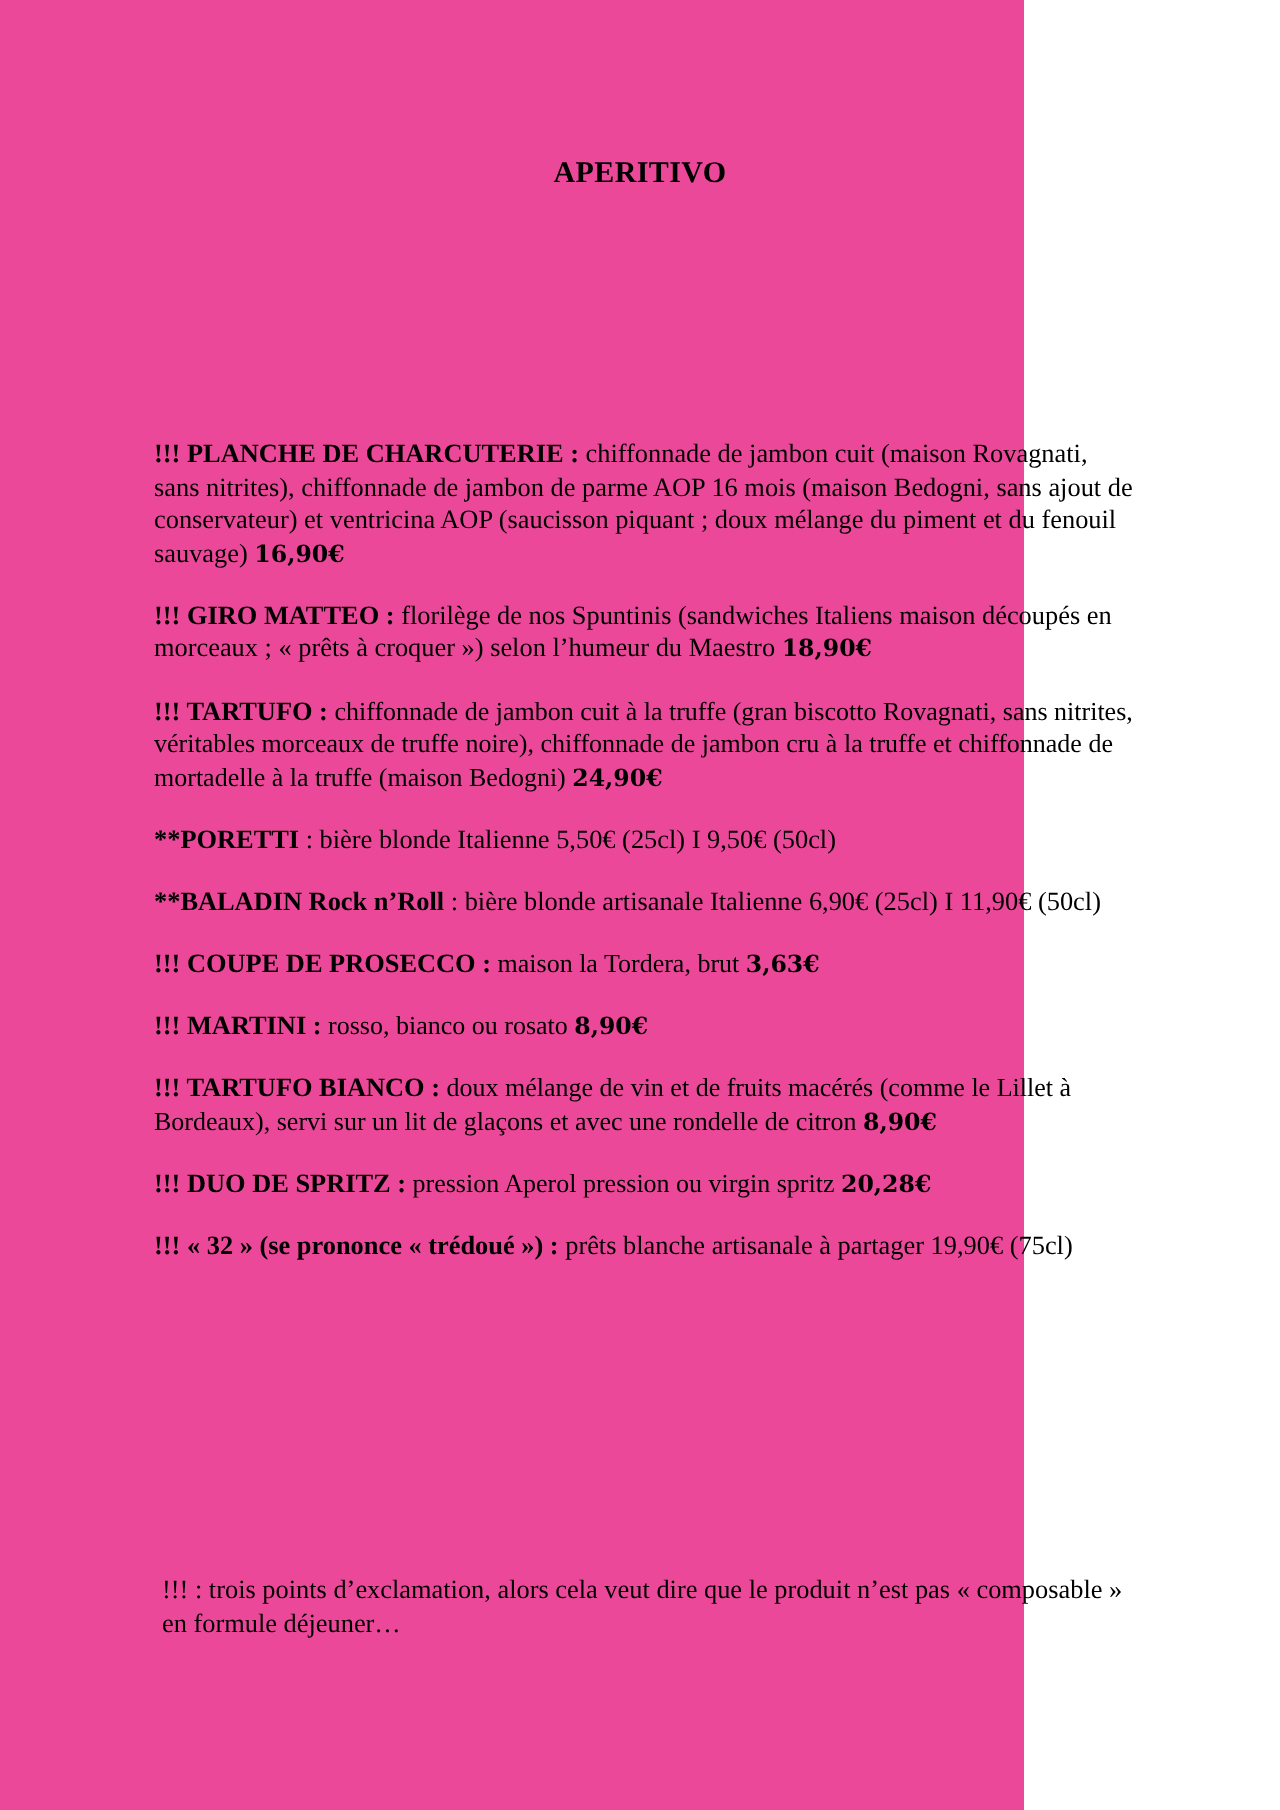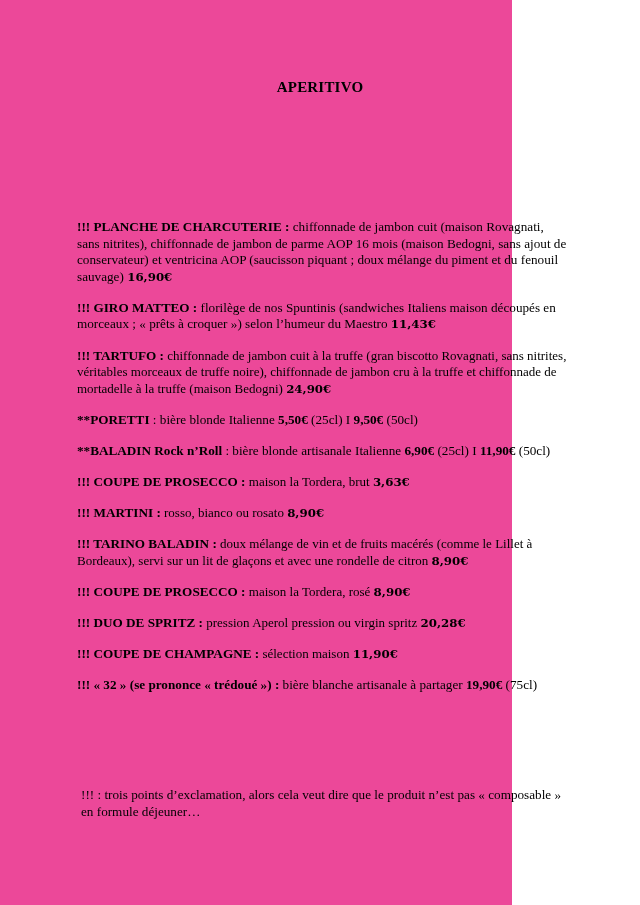--- a/index.html
+++ b/index.html
@@ -8,55 +8,53 @@
   .title {
     position: absolute; top: 79px; left: 0; width: 640px; text-align: center;
     font-family: "Liberation Serif", serif; font-weight: bold; font-size: 15px; letter-spacing: 0.2px;
   }
   .items { position: absolute; left: 77px; top: 195px; width: 490px; margin-top: 24px; }
   .item {
     font-family: "Liberation Serif", serif; font-size: 13.2px; line-height: 16.6px; margin: 0 0 14.5px 0;
   }
   .item .name { font-weight: bold; }
   .item .desc-c { font-family: Liberation Serif, serif; font-size: 13px; }
-  .item .price { font-weight: bold; }
+  .item .price { font-weight: normal; }
   .item .price-c { font-family: "DejaVu Serif", serif; font-weight: bold; font-size: 11.8px; }
   .item .vol { }
   .footnote {
     position: absolute; left: 81px; top: 787px; width: 490px;
     font-family: "Liberation Serif", serif; font-size: 13.2px; line-height: 16.6px;
   }
 </style>
 </head>
 <body>
 
 <div class="page">
   <div class="title">APERITIVO</div>
 
   <div class="items">
     <p class="item"><span class="name">!!! PLANCHE DE CHARCUTERIE :</span><span class="desc"> chiffonnade de jambon cuit (maison Rovagnati, sans nitrites), chiffonnade de jambon de parme AOP 16 mois (maison Bedogni, sans ajout de conservateur) et ventricina AOP (saucisson piquant ; doux mélange du piment et du fenouil sauvage) </span><span class="price-c">16,90€</span></p>
 
-    <p class="item"><span class="name">!!! GIRO MATTEO :</span><span class="desc"> florilège de nos Spuntinis (sandwiches Italiens maison découpés en morceaux ; « prêts à croquer ») selon l’humeur du Maestro </span><span class="price-c">11,43€</span></p>
+    <p class="item"><span class="name">!!! GIRO MATTEO :</span><span class="desc"> florilège de nos Spuntinis (sandwiches Italiens maison découpés en morceaux ; « prêts à croquer ») selon l’humeur du Maestro </span><span class="price-c">18,90€</span></p>
 
     <p class="item"><span class="name">!!! TARTUFO :</span><span class="desc-c"> chiffonnade de jambon cuit à la truffe (gran biscotto Rovagnati, sans nitrites, véritables morceaux de truffe noire), chiffonnade de jambon cru à la truffe et chiffonnade de mortadelle à la truffe (maison Bedogni) </span><span class="price-c">24,90€</span></p>
 
     <p class="item"><span class="name">**PORETTI</span><span class="desc"> : bière blonde Italienne </span><span class="price">5,50€</span><span class="vol"> (25cl) I </span><span class="price">9,50€</span><span class="vol"> (50cl)</span></p>
 
     <p class="item"><span class="name">**BALADIN Rock n’Roll</span><span class="desc"> : bière blonde artisanale Italienne </span><span class="price">6,90€</span><span class="vol"> (25cl) I </span><span class="price">11,90€</span><span class="vol"> (50cl)</span></p>
 
     <p class="item"><span class="name">!!! COUPE DE PROSECCO :</span><span class="desc-c"> maison la Tordera, brut </span><span class="price-c">3,63€</span></p>
 
     <p class="item"><span class="name">!!! MARTINI :</span><span class="desc-c"> rosso, bianco ou rosato </span><span class="price-c">8,90€</span></p>
 
-    <p class="item"><span class="name">!!! TARINO BALADIN :</span><span class="desc-c"> doux mélange de vin et de fruits macérés (comme le Lillet à Bordeaux), servi sur un lit de glaçons et avec une rondelle de citron  </span><span class="price-c">8,90€</span></p>
+    <p class="item"><span class="name">!!! TARTUFO BIANCO :</span><span class="desc-c"> doux mélange de vin et de fruits macérés (comme le Lillet à Bordeaux), servi sur un lit de glaçons et avec une rondelle de citron  </span><span class="price-c">8,90€</span></p>
 
-    <p class="item"><span class="name">!!! COUPE DE PROSECCO :</span><span class="desc-c"> maison la Tordera, rosé </span><span class="price-c">8,90€</span></p>
 
     <p class="item"><span class="name">!!! DUO DE SPRITZ :</span><span class="desc-c"> pression Aperol pression ou virgin spritz </span><span class="price-c">20,28€</span></p>
 
-    <p class="item"><span class="name">!!! COUPE DE CHAMPAGNE :</span><span class="desc-c"> sélection maison </span><span class="price-c">11,90€</span></p>
 
 
-    <p class="item"><span class="name">!!! « 32 » (se prononce « trédoué ») :</span><span class="desc"> bière blanche artisanale à partager </span><span class="price">19,90€</span><span class="vol"> (75cl)</span></p>
+    <p class="item"><span class="name">!!! « 32 » (se prononce « trédoué ») :</span><span class="desc"> prêts blanche artisanale à partager </span><span class="price">19,90€</span><span class="vol"> (75cl)</span></p>
   </div>
 
   <div class="footnote">!!! : trois points d’exclamation, alors cela veut dire que le produit n’est pas « composable » en formule déjeuner…</div>
 </div>
 
 </body></html>

